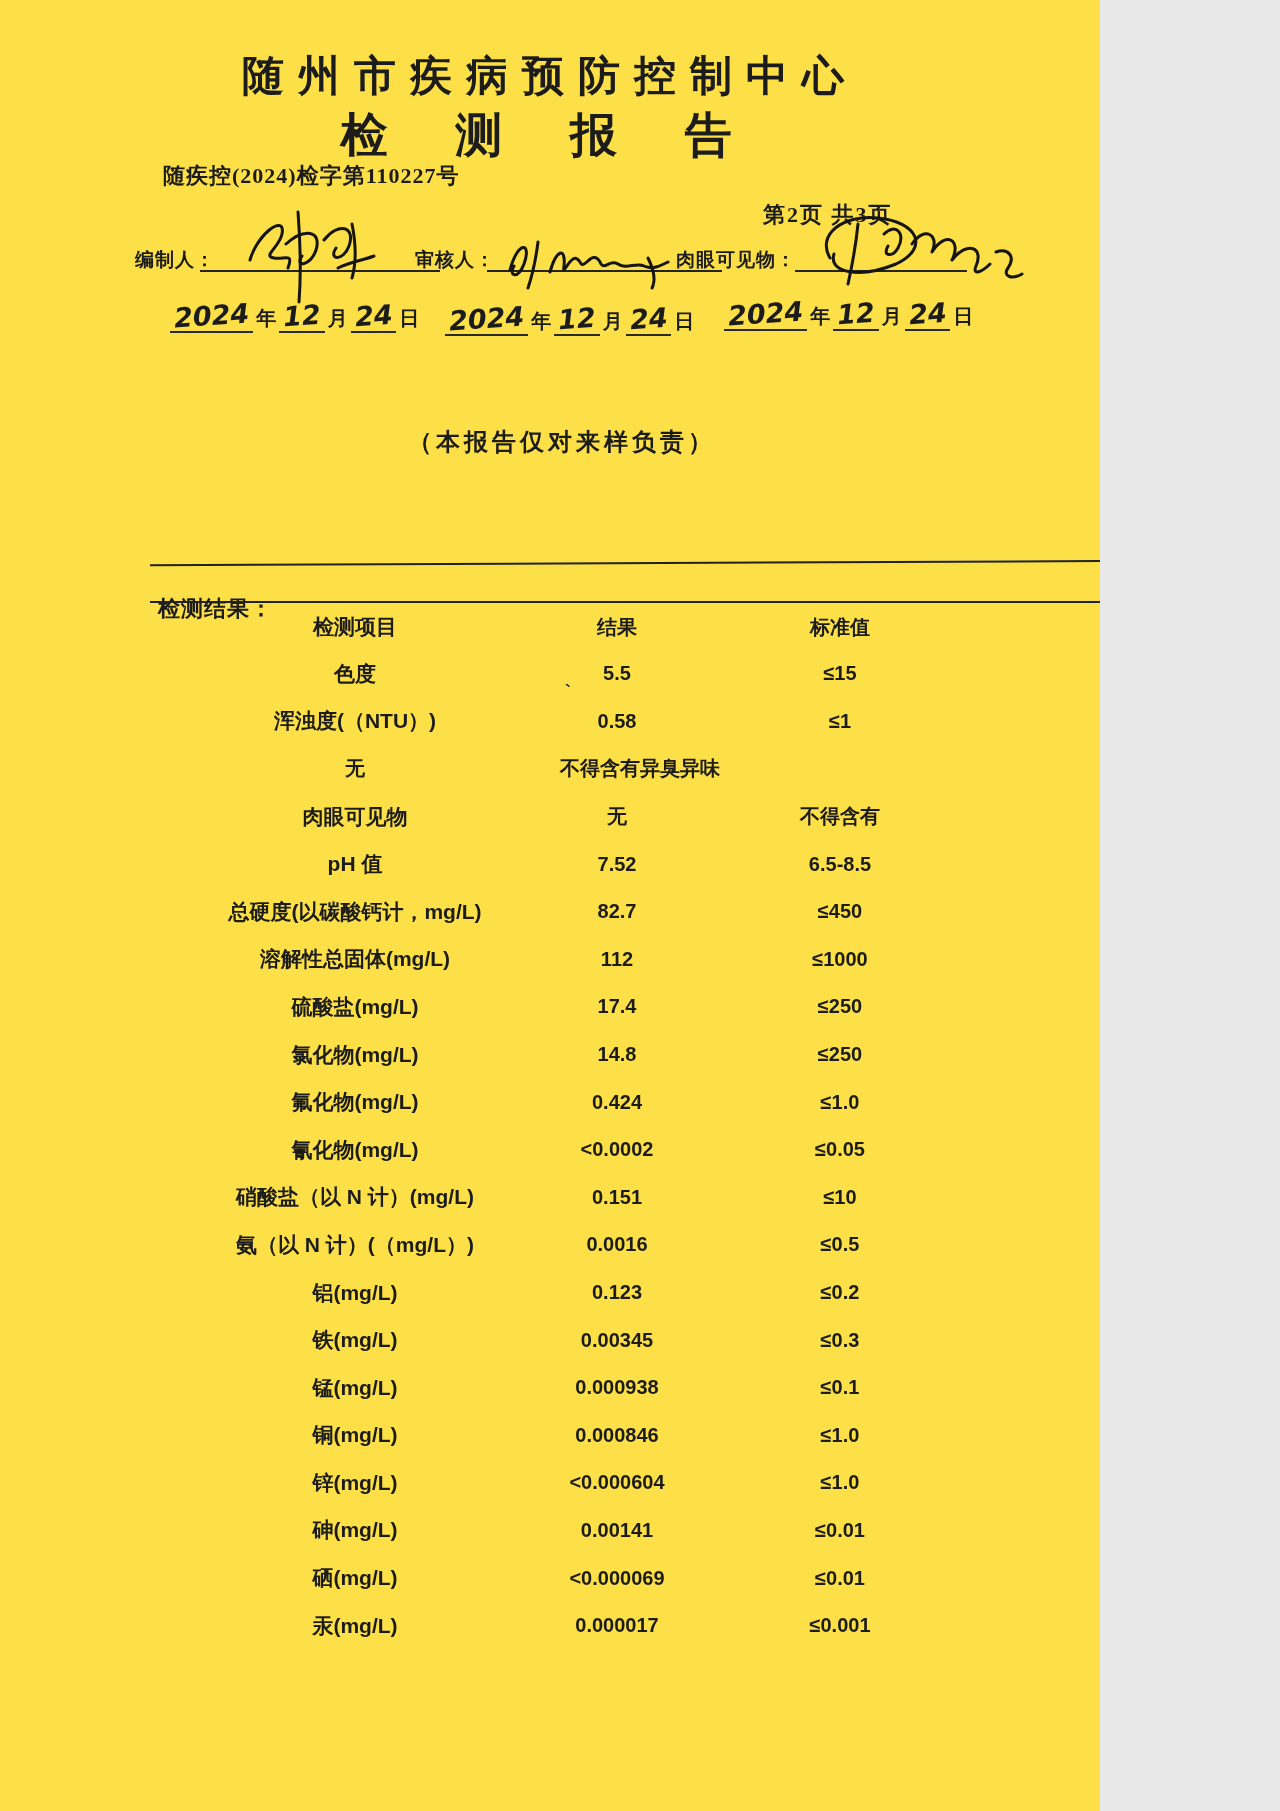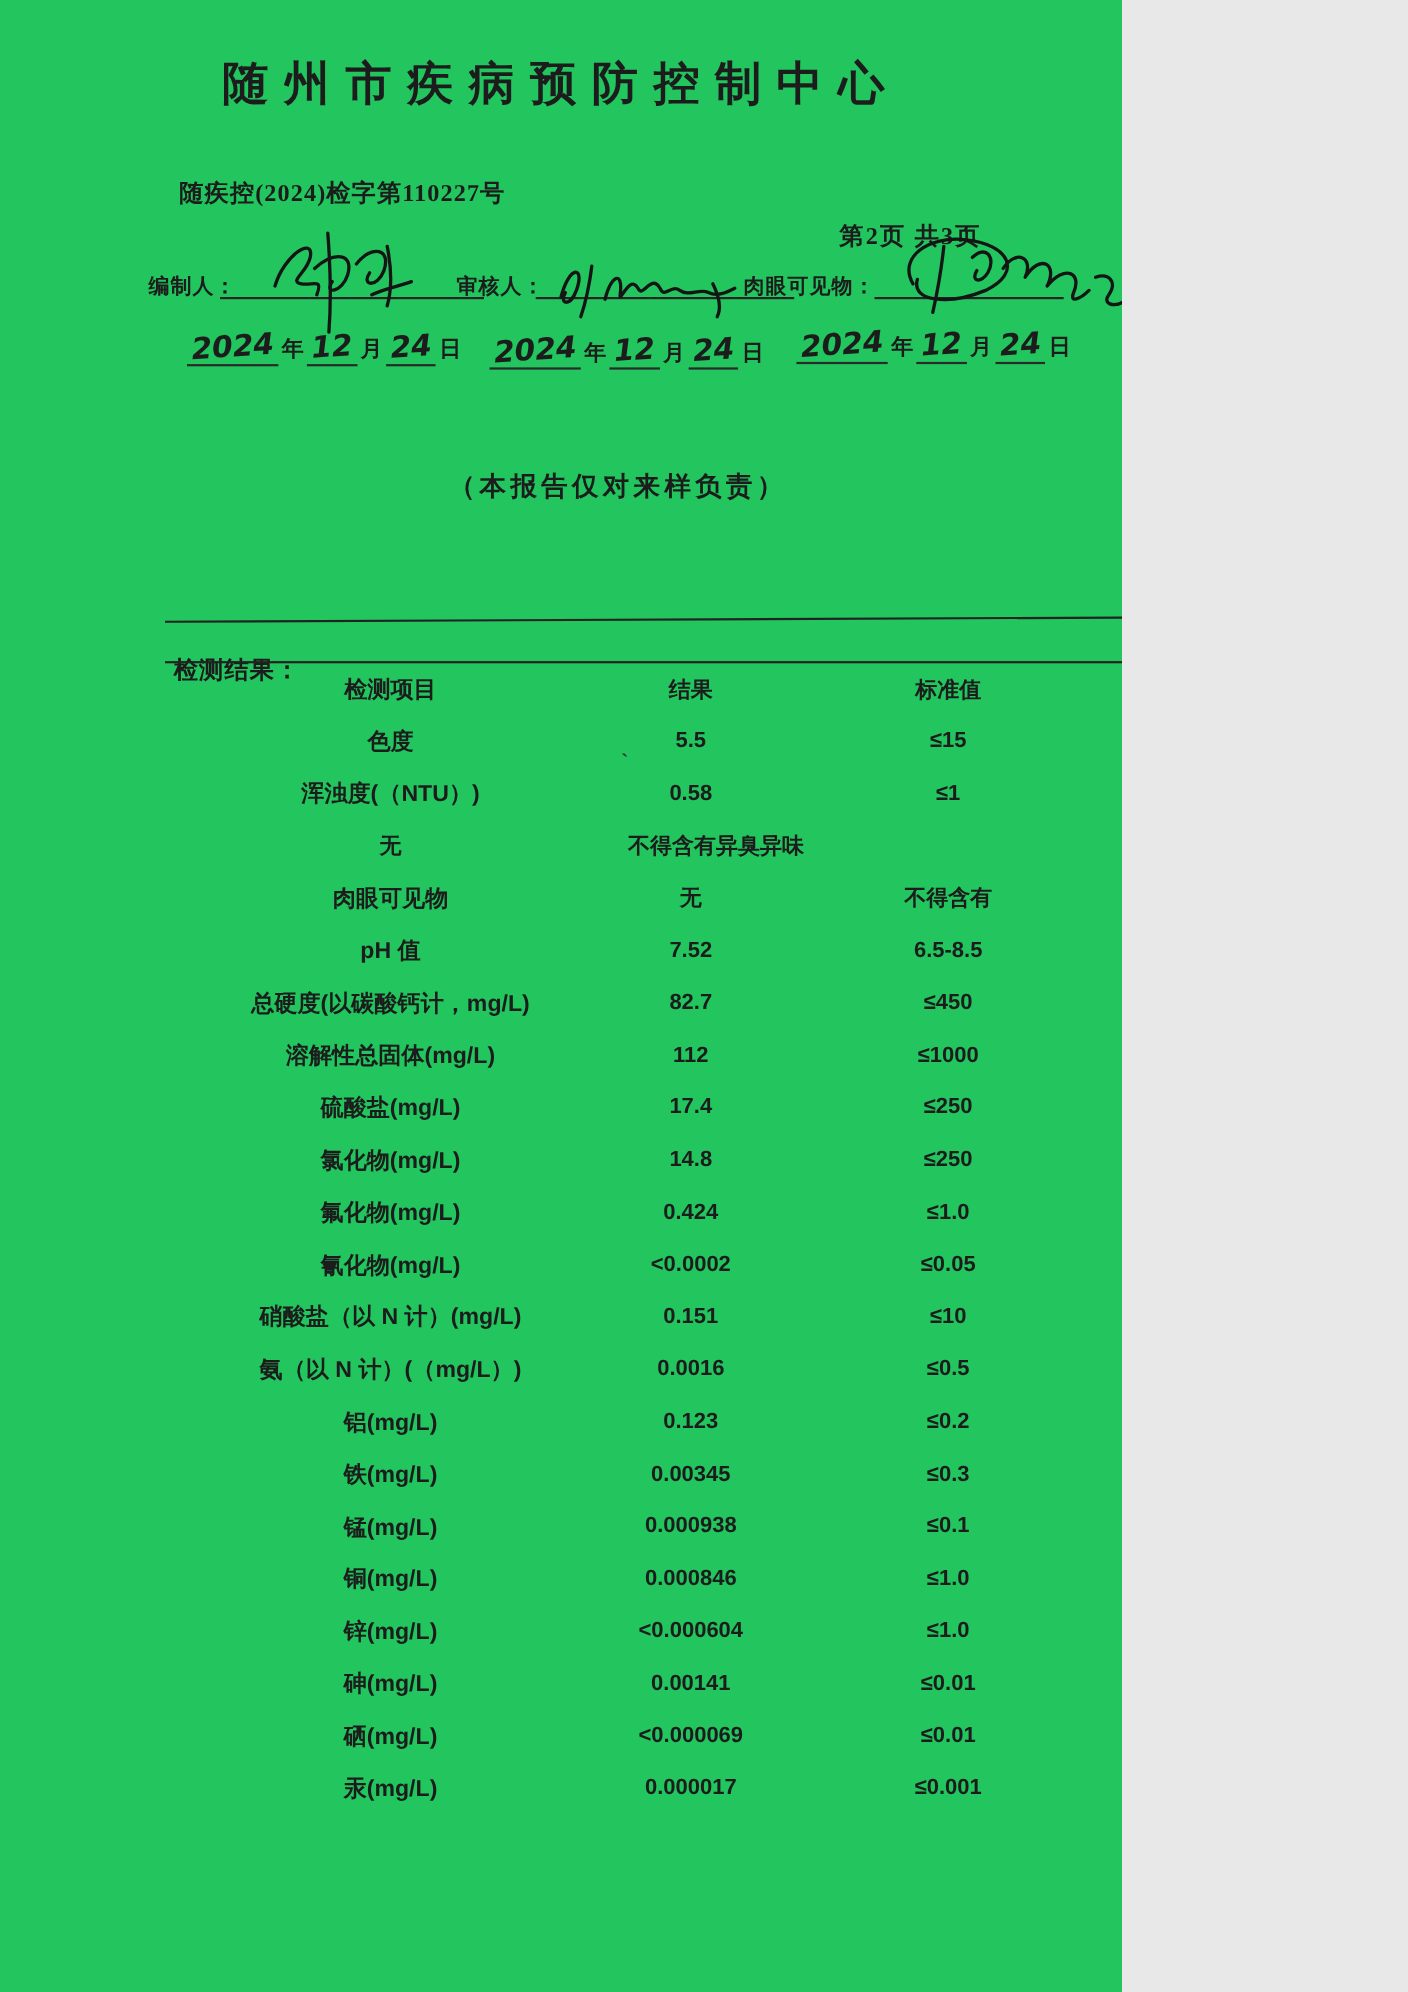--- a/index.html
+++ b/index.html
@@ -3,22 +3,22 @@
 <meta charset="utf-8">
 <style>
   * { margin:0; padding:0; box-sizing:border-box; }
   html,body { width:1280px; }
   body{
     font-family:"Liberation Sans", sans-serif;
     background:#e8e8e8;
   }
   .page{
     position:relative;
-    width:1020px; height:1811px;
-    background:#22c55e;
+    width:1100px; height:1811px;
+    background:#fde047;
     color:#1c1c1c;
     overflow:hidden;
   }
   
   .org-name{
     position:absolute; top:48px; left:0; width:100%;
     text-align:center;
     font-family:"Liberation Serif", serif;
     font-size:42px; font-weight:bold;
     letter-spacing:14px;
@@ -101,39 +101,39 @@
   }
   .results-table{
     position:absolute; top:606px; left:150px; width:1016px;
   }
   .trow{
     display:grid;
     grid-template-columns:410px 114px 332px;
     align-items:center;
     height:47.6px;
     white-space:nowrap;
-    gap:11px;
   }
   .trow.thead{ height:42px; margin-bottom:2px; }
   .tcell{ text-align:center; font-weight:bold; overflow:visible; }
   .thead .tcell{ font-size:23px; }
   .tcell.c0{ font-size:21px; }
   .tcell.c1{ font-size:20px; font-family:"Liberation Sans", sans-serif; }
   .tcell.c2{ font-size:20px; }
   .stray-mark{
     position:absolute; top:682px; left:565px;
     font-size:18px; font-weight:bold; color:#333;
   }
 </style>
 </head>
 <body>
 
 <div class="page">
 
   <div class="org-name">随州市疾病预防控制中心</div>
+  <div class="report-title">检 测 报 告</div>
   <div class="report-no">随疾控(2024)检字第110227号</div>
   <div class="page-info">第2页 共3页</div>
 
   <div class="sig-label" style="top:247px; left:135px;">编制人：</div>
   <div class="sig-label" style="top:247px; left:415px;">审核人：</div>
   <div class="sig-label" style="top:247px; left:676px;">肉眼可见物：</div>
 
   <div class="sig-line" style="top:270px; left:200px; width:240px;"></div>
   <div class="sig-line" style="top:270px; left:487px; width:235px;"></div>
   <div class="sig-line" style="top:270px; left:795px; width:172px;"></div>

